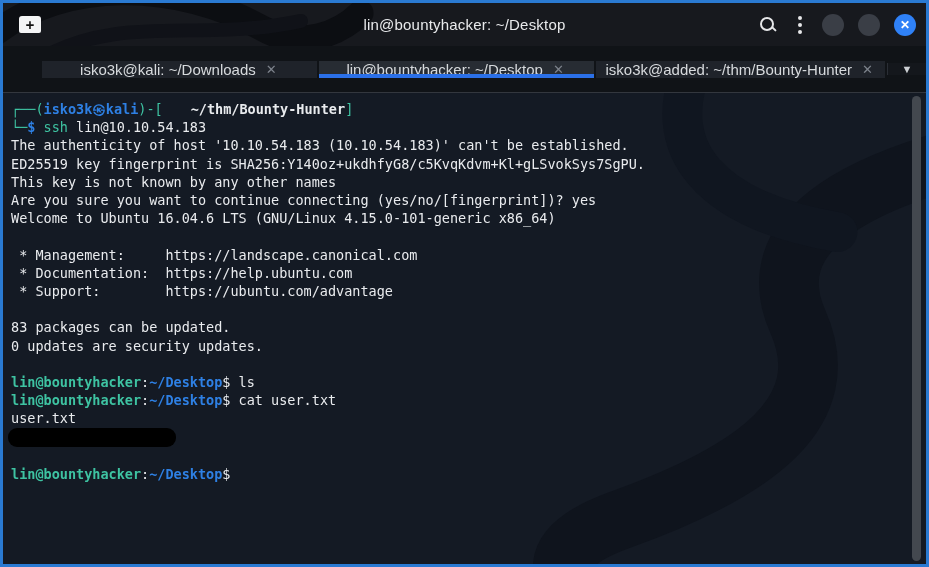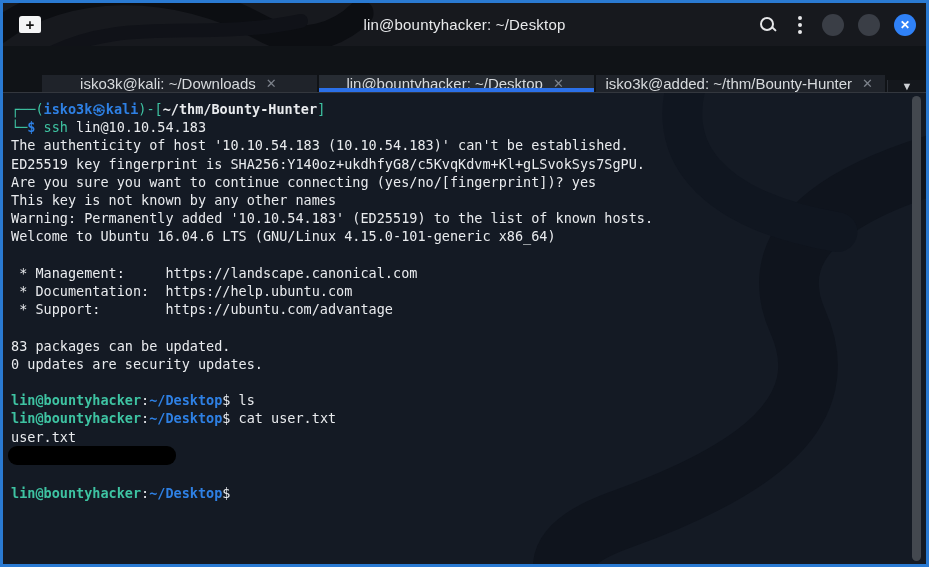--- a/index.html
+++ b/index.html
@@ -35,21 +35,21 @@
     content:"";position:absolute;left:13px;top:13px;width:6px;height:2px;
     background:#e6e7e9;transform:rotate(45deg);border-radius:1px;
   }
   .icon-kebab{display:flex;flex-direction:column;gap:3px;padding:3px 6px;cursor:pointer;}
   .icon-kebab i{width:4px;height:4px;border-radius:50%;background:#e6e7e9;}
   .winbtn{width:22px;height:22px;border-radius:50%;background:#3a3e46;cursor:pointer;
     display:flex;align-items:center;justify-content:center;}
   .winbtn.close{background:var(--close_btn,#2f81f7);}
   .winbtn.close span{color:#fff;font-size:12px;font-weight:bold;line-height:1;}
   
-  .tabbar{height:46px;background:#101317;display:flex;align-items:flex-end;padding-left:38px;}
+  .tabbar{height:46px;background:#101317;display:flex;align-items:center;padding-left:38px;}
   .tab{
     flex:1;max-width:296px;margin-right:2px;background:#1f232a;position:relative;
     display:flex;align-items:center;justify-content:center;cursor:pointer;
   }
   .tab:first-child{margin-left:1px;}
   .tab .label{color:#d7dadd;font-size:15px;padding:0 10px;white-space:nowrap;overflow:hidden;}
   .tab .close{color:#7d838c;font-size:13px;margin-right:12px;cursor:pointer;}
   .tab.active{background:#272c33;}
   .tab.active::after{
     content:"";position:absolute;left:0;right:0;bottom:0;height:4px;
@@ -65,21 +65,21 @@
     background:var(--term_bg,#141a24);border-top:1px solid #33373e;
     box-sizing:border-box;padding:7px 26px 0 8px;overflow:hidden;cursor:text;
   }
   .term-art{position:absolute;inset:0;pointer-events:none;}
   .tlines{position:relative;z-index:1;}
   .tline{
     font-family:"DejaVu Sans Mono",monospace;font-size:13.5px;line-height:18.2px;
     white-space:pre;color:var(--term_fg,#e9ebee);min-height:18.2px;
   }
   .s-fg{color:var(--term_fg,#e9ebee);margin-top:20px;}
-  .s-fgB{color:var(--term_fg,#e9ebee);font-weight:bold;}
+  .s-fgB{color:var(--term_fg,#e9ebee);font-weight:bold;margin-left:28px;}
   .s-green{color:var(--term_green,#3ec3a2);}
   .s-greenB{color:var(--term_green,#3ec3a2);font-weight:bold;}
   .s-blueB{color:var(--term_blue,#2e80e4);font-weight:bold;}
   .redact-bar{
     display:inline-block;width:168px;height:19px;background:#000;
     border-radius:9px;vertical-align:middle;margin-left:-3px;
   }
   .scrollbar-thumb{
     position:absolute;right:5px;top:3px;bottom:3px;width:9px;border-radius:5px;
     background:#43484f;z-index:2;cursor:grab;
@@ -137,23 +137,22 @@
   <div class="terminal">
     <svg class="term-art" viewBox="0 0 929 475" xmlns="http://www.w3.org/2000/svg">
       <path d="M980,60 C860,90 760,140 800,230 C840,320 760,380 620,430 C520,466 560,520 680,540" stroke="#0f141d" stroke-width="60" fill="none" stroke-linecap="round"></path>
       <path d="M700,-40 C650,60 720,120 840,140" stroke="#101620" stroke-width="40" fill="none" stroke-linecap="round"></path>
     </svg>
     <div class="tlines">
         <div class="tline"><span class="s-green">┌──(</span><span class="s-blueB">isko3k㉿kali</span><span class="s-green">)-[</span><span class="s-fgB">~/thm/Bounty-Hunter</span><span class="s-green">]</span></div>
         <div class="tline"><span class="s-green">└─</span><span class="s-blueB">$ </span><span class="s-green">ssh</span><span class="s-fg"> lin@10.10.54.183</span></div>
         <div class="tline"><span class="s-fg">The authenticity of host '10.10.54.183 (10.10.54.183)' can't be established.</span></div>
         <div class="tline"><span class="s-fg">ED25519 key fingerprint is SHA256:Y140oz+ukdhfyG8/c5KvqKdvm+Kl+gLSvokSys7SgPU.</span></div>
+        <div class="tline"><span class="s-fg">This key is not known by any other names</span></div>
         <div class="tline"><span class="s-fg">Are you sure you want to continue connecting (yes/no/[fingerprint])? yes</span></div>
-        <div class="tline"><span class="s-fg">This key is not known by any other names</span></div>
-        <div class="tline"><span class="s-fg">Warning: Permanently added '10.10.54.183' (ED25519) to the list of known hosts.</span></div>
         <div class="tline"><span class="s-fg">Welcome to Ubuntu 16.04.6 LTS (GNU/Linux 4.15.0-101-generic x86_64)</span></div>
         <div class="tline"></div>
         <div class="tline"><span class="s-fg"> * Management:     https://landscape.canonical.com</span></div>
         <div class="tline"><span class="s-fg"> * Documentation:  https://help.ubuntu.com</span></div>
         <div class="tline"><span class="s-fg"> * Support:        https://ubuntu.com/advantage</span></div>
         <div class="tline"></div>
         <div class="tline"><span class="s-fg">83 packages can be updated.</span></div>
         <div class="tline"><span class="s-fg">0 updates are security updates.</span></div>
         <div class="tline"></div>
         <div class="tline"><span class="s-greenB">lin@bountyhacker</span><span class="s-fg">:</span><span class="s-blueB">~/Desktop</span><span class="s-fg">$ ls</span></div>

